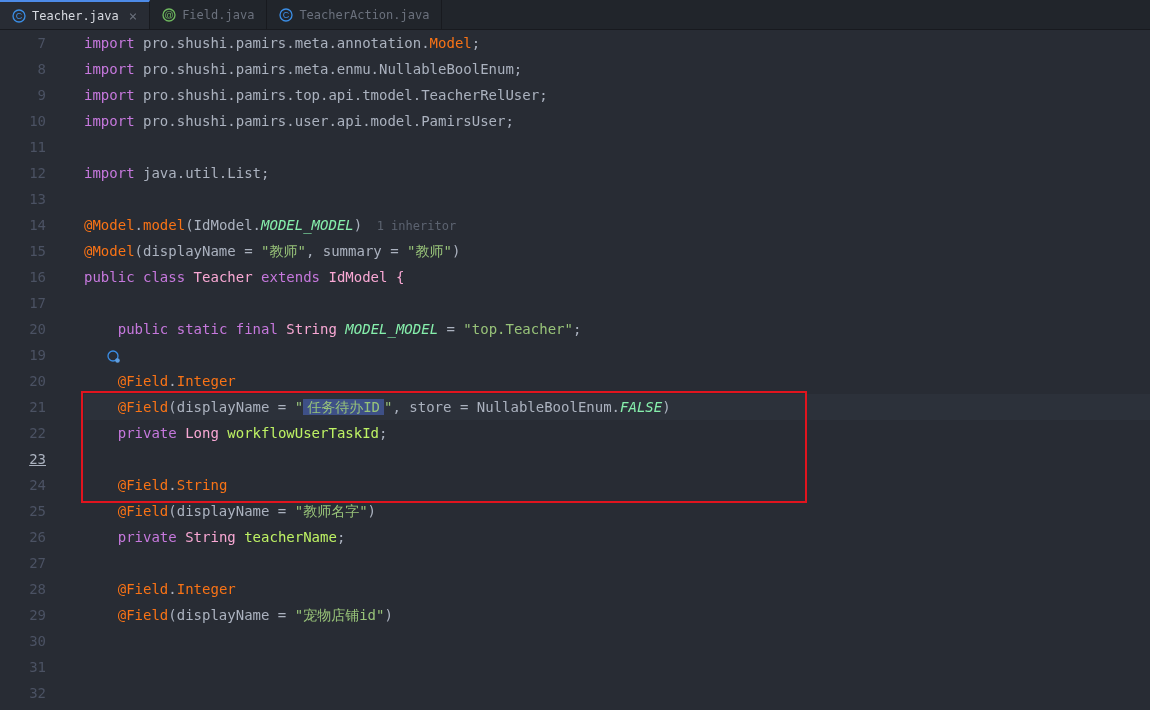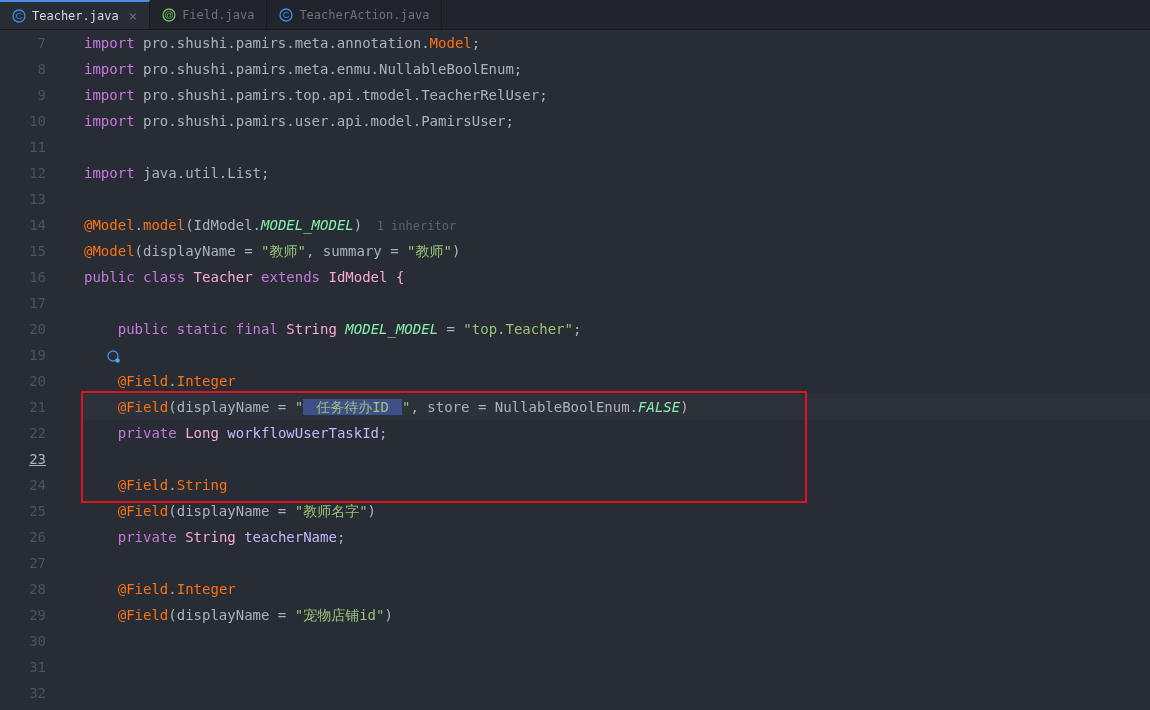--- a/index.html
+++ b/index.html
@@ -85,28 +85,28 @@
       white-space: pre;
       position: relative;
     }
     .code-row.current {
       background: #2c313a;
     }
     .kw { color: #c678dd; }
     .pkg { color: #abb2bf; }
     .ann { color: #f97316; }
     .str { color: #98c379; }
-    .member { color: #c4b5fd; }
+    .member { color: #bef264; }
     .op { color: #abb2bf; }
     .hint { color: #5c6370; font-size: 12px; }
     .modl { color: #86efac; font-style: italic; }
     .cls { color: #f9a8d4; }
     .selection {
       background: #3e5087;
-      padding: 0 13px;
+      padding: 0 4px;
     }
     .redbox {
       position: absolute;
       border: 2px solid #e1141e;
       left: -1px;
       top: 361px;
       width: 726px;
       height: 112px;
       pointer-events: none;
       z-index: 10;

